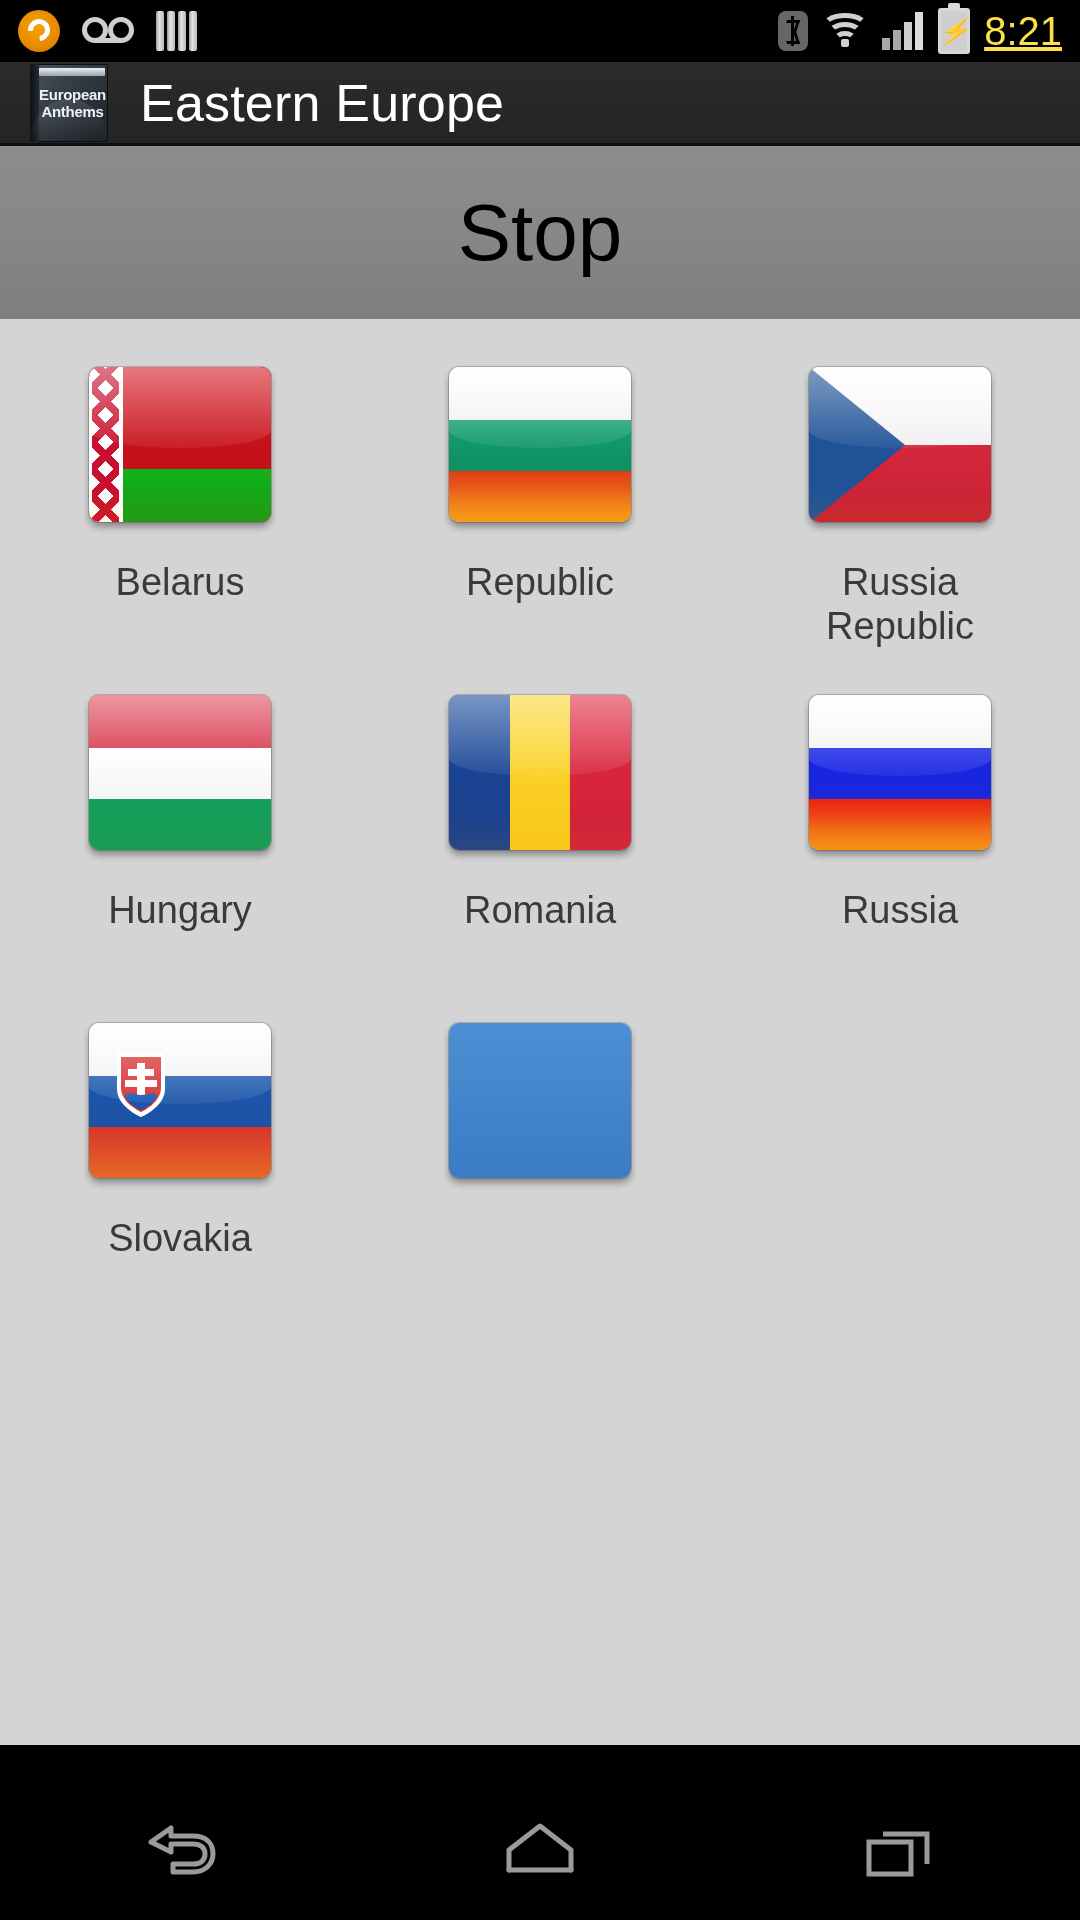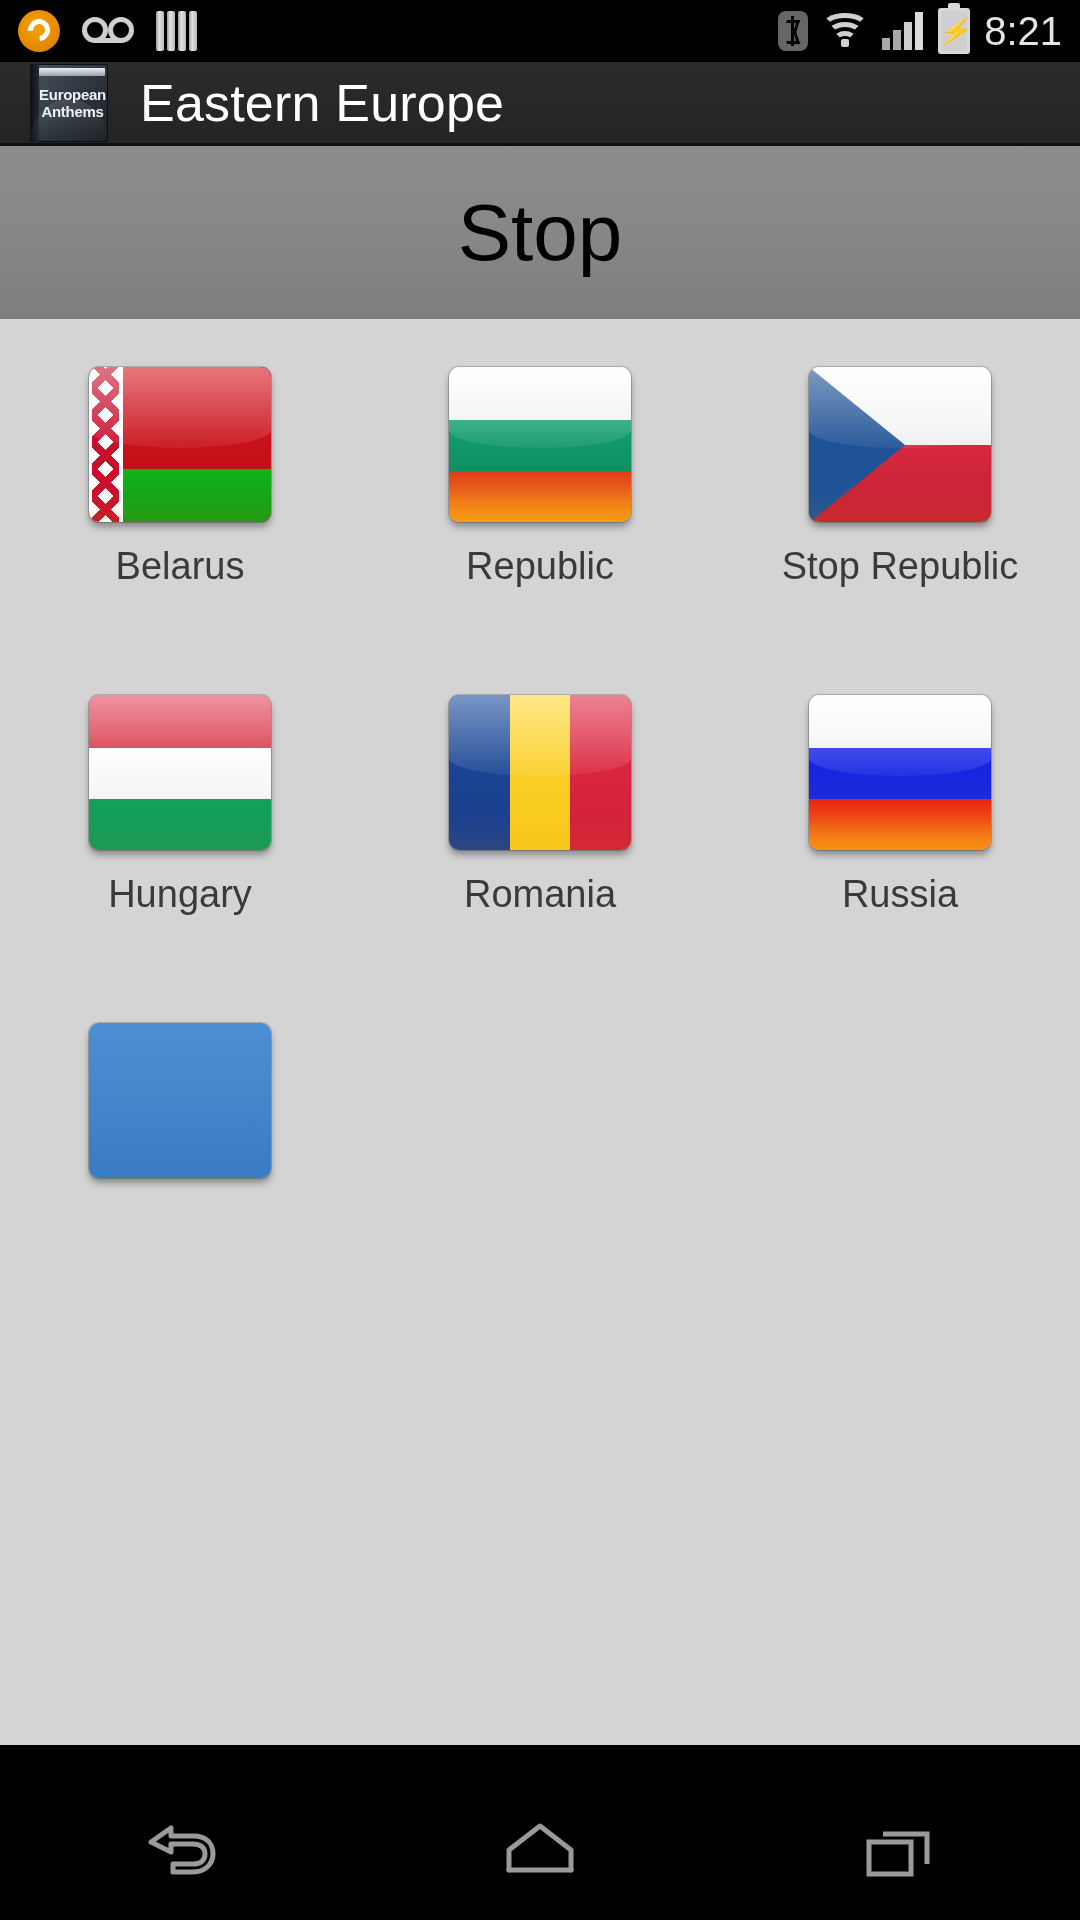--- a/index.html
+++ b/index.html
@@ -167,24 +167,25 @@
   }
   .icon-battery i {
     position: absolute;
     left: 50%; top: 50%;
     transform: translate(-50%,-50%);
     color: #2b2b2b;
     font-size: 26px;
     line-height: 1;
   }
   .status-clock {
-    color: #e5e5e5;
+    color: #fde047;
     font-size: 40px;
     letter-spacing: 0px;
     font-family: "Liberation Sans", sans-serif;
+    text-decoration: underline;
   }
 
   
   .action-bar {
     height: 84px;
     background: linear-gradient(to bottom, #2b2b2b 0%, #242424 100%);
     border-bottom: 3px solid #0f0f0f;
     display: flex;
     align-items: center;
     padding-left: 30px;
@@ -265,20 +266,21 @@
     grid-template-columns: repeat(3, 1fr);
     padding: 48px 0 0 0;
     row-gap: 0;
   }
   .cell {
     display: flex;
     flex-direction: column;
     align-items: center;
     height: 328px;
     cursor: pointer;
+    gap: 16px;
   }
   .cell .label {
     margin-top: 22px;
     font-size: 38px;
     color: #3a3a3a;
     text-align: center;
     line-height: 44px;
     max-width: 260px;
   }
 
@@ -465,21 +467,21 @@
     </div>
 
     <div class="cell">
       <div class="flag">
         <div class="band" style="top:0;height:50%;background:linear-gradient(to bottom,#ffffff,#f0f0f0);"></div>
         <div class="band" style="top:50%;bottom:0;background:linear-gradient(to bottom,#d7283c,#c42032);"></div>
         <div class="czech-tri"></div>
         <div class="gloss"></div>
           <div class="shade" style="opacity:.2"></div>
       </div>
-      <div class="label">Stop Republic</div>
+      <div class="label">Russia Republic</div>
     </div>
 
     <div class="cell">
       <div class="flag">
         <div class="band" style="top:0;height:34%;background:linear-gradient(to bottom,#e2485c,#d52b40);"></div>
         <div class="band" style="top:34%;height:33%;background:linear-gradient(to bottom,#ffffff,#f4f4f4);"></div>
         <div class="band" style="top:67%;bottom:0;background:linear-gradient(to bottom,#14a05a,#0e9a56);"></div>
         <div class="gloss"></div>
           <div class="shade" style="opacity:.15"></div>
       </div>
@@ -503,20 +505,38 @@
       <div class="flag">
         <div class="band" style="top:0;height:34%;background:linear-gradient(to bottom,#ffffff,#f3f3f3);"></div>
         <div class="band" style="top:34%;height:33%;background:linear-gradient(to bottom,#1522e8,#1a2ad8);"></div>
         <div class="band" style="top:67%;bottom:0;background:linear-gradient(to bottom,#ea2412,#f38a1d);"></div>
         <div class="gloss"></div>
           <div class="shade"></div>
       </div>
       <div class="label">Russia</div>
     </div>
 
+    <div class="cell">
+      <div class="flag">
+        <div class="band" style="top:0;height:34%;background:linear-gradient(to bottom,#ffffff,#f3f3f3);"></div>
+        <div class="band" style="top:34%;height:33%;background:linear-gradient(to bottom,#1a57b0,#1d52a2);"></div>
+        <div class="band" style="top:67%;bottom:0;background:linear-gradient(to bottom,#d9372a,#e2632a);"></div>
+        <svg class="slovak-shield" viewBox="0 0 52 68">
+          <path d="M2 2 H50 V38 C50 56 26 66 26 66 C26 66 2 56 2 38 Z" fill="#ffffff"></path>
+          <path d="M6 6 H46 V37 C46 52 26 61 26 61 C26 61 6 52 6 37 Z" fill="#d62c2c"></path>
+          <rect x="22" y="12" width="8" height="34" fill="#ffffff"></rect>
+          <rect x="13" y="18" width="26" height="7" fill="#ffffff"></rect>
+          <rect x="10" y="29" width="32" height="7" fill="#ffffff"></rect>
+          <path d="M10 44 C14 40 20 44 26 44 C32 44 38 40 42 44 C42 52 26 59 26 59 C26 59 10 52 10 44 Z" fill="#1a57b0"></path>
+        </svg>
+        <div class="gloss"></div>
+          <div class="shade" style="opacity:.25"></div>
+      </div>
+      <div class="label">Slovakia</div>
+    </div>
 
     <div class="cell">
       <div class="flag" style="background:linear-gradient(to bottom,#4d8fd4,#3a7cc4);"></div>
     </div>
     <div class="cell"></div>
     <div class="cell"></div>
 
   </div>
 </div>
 

